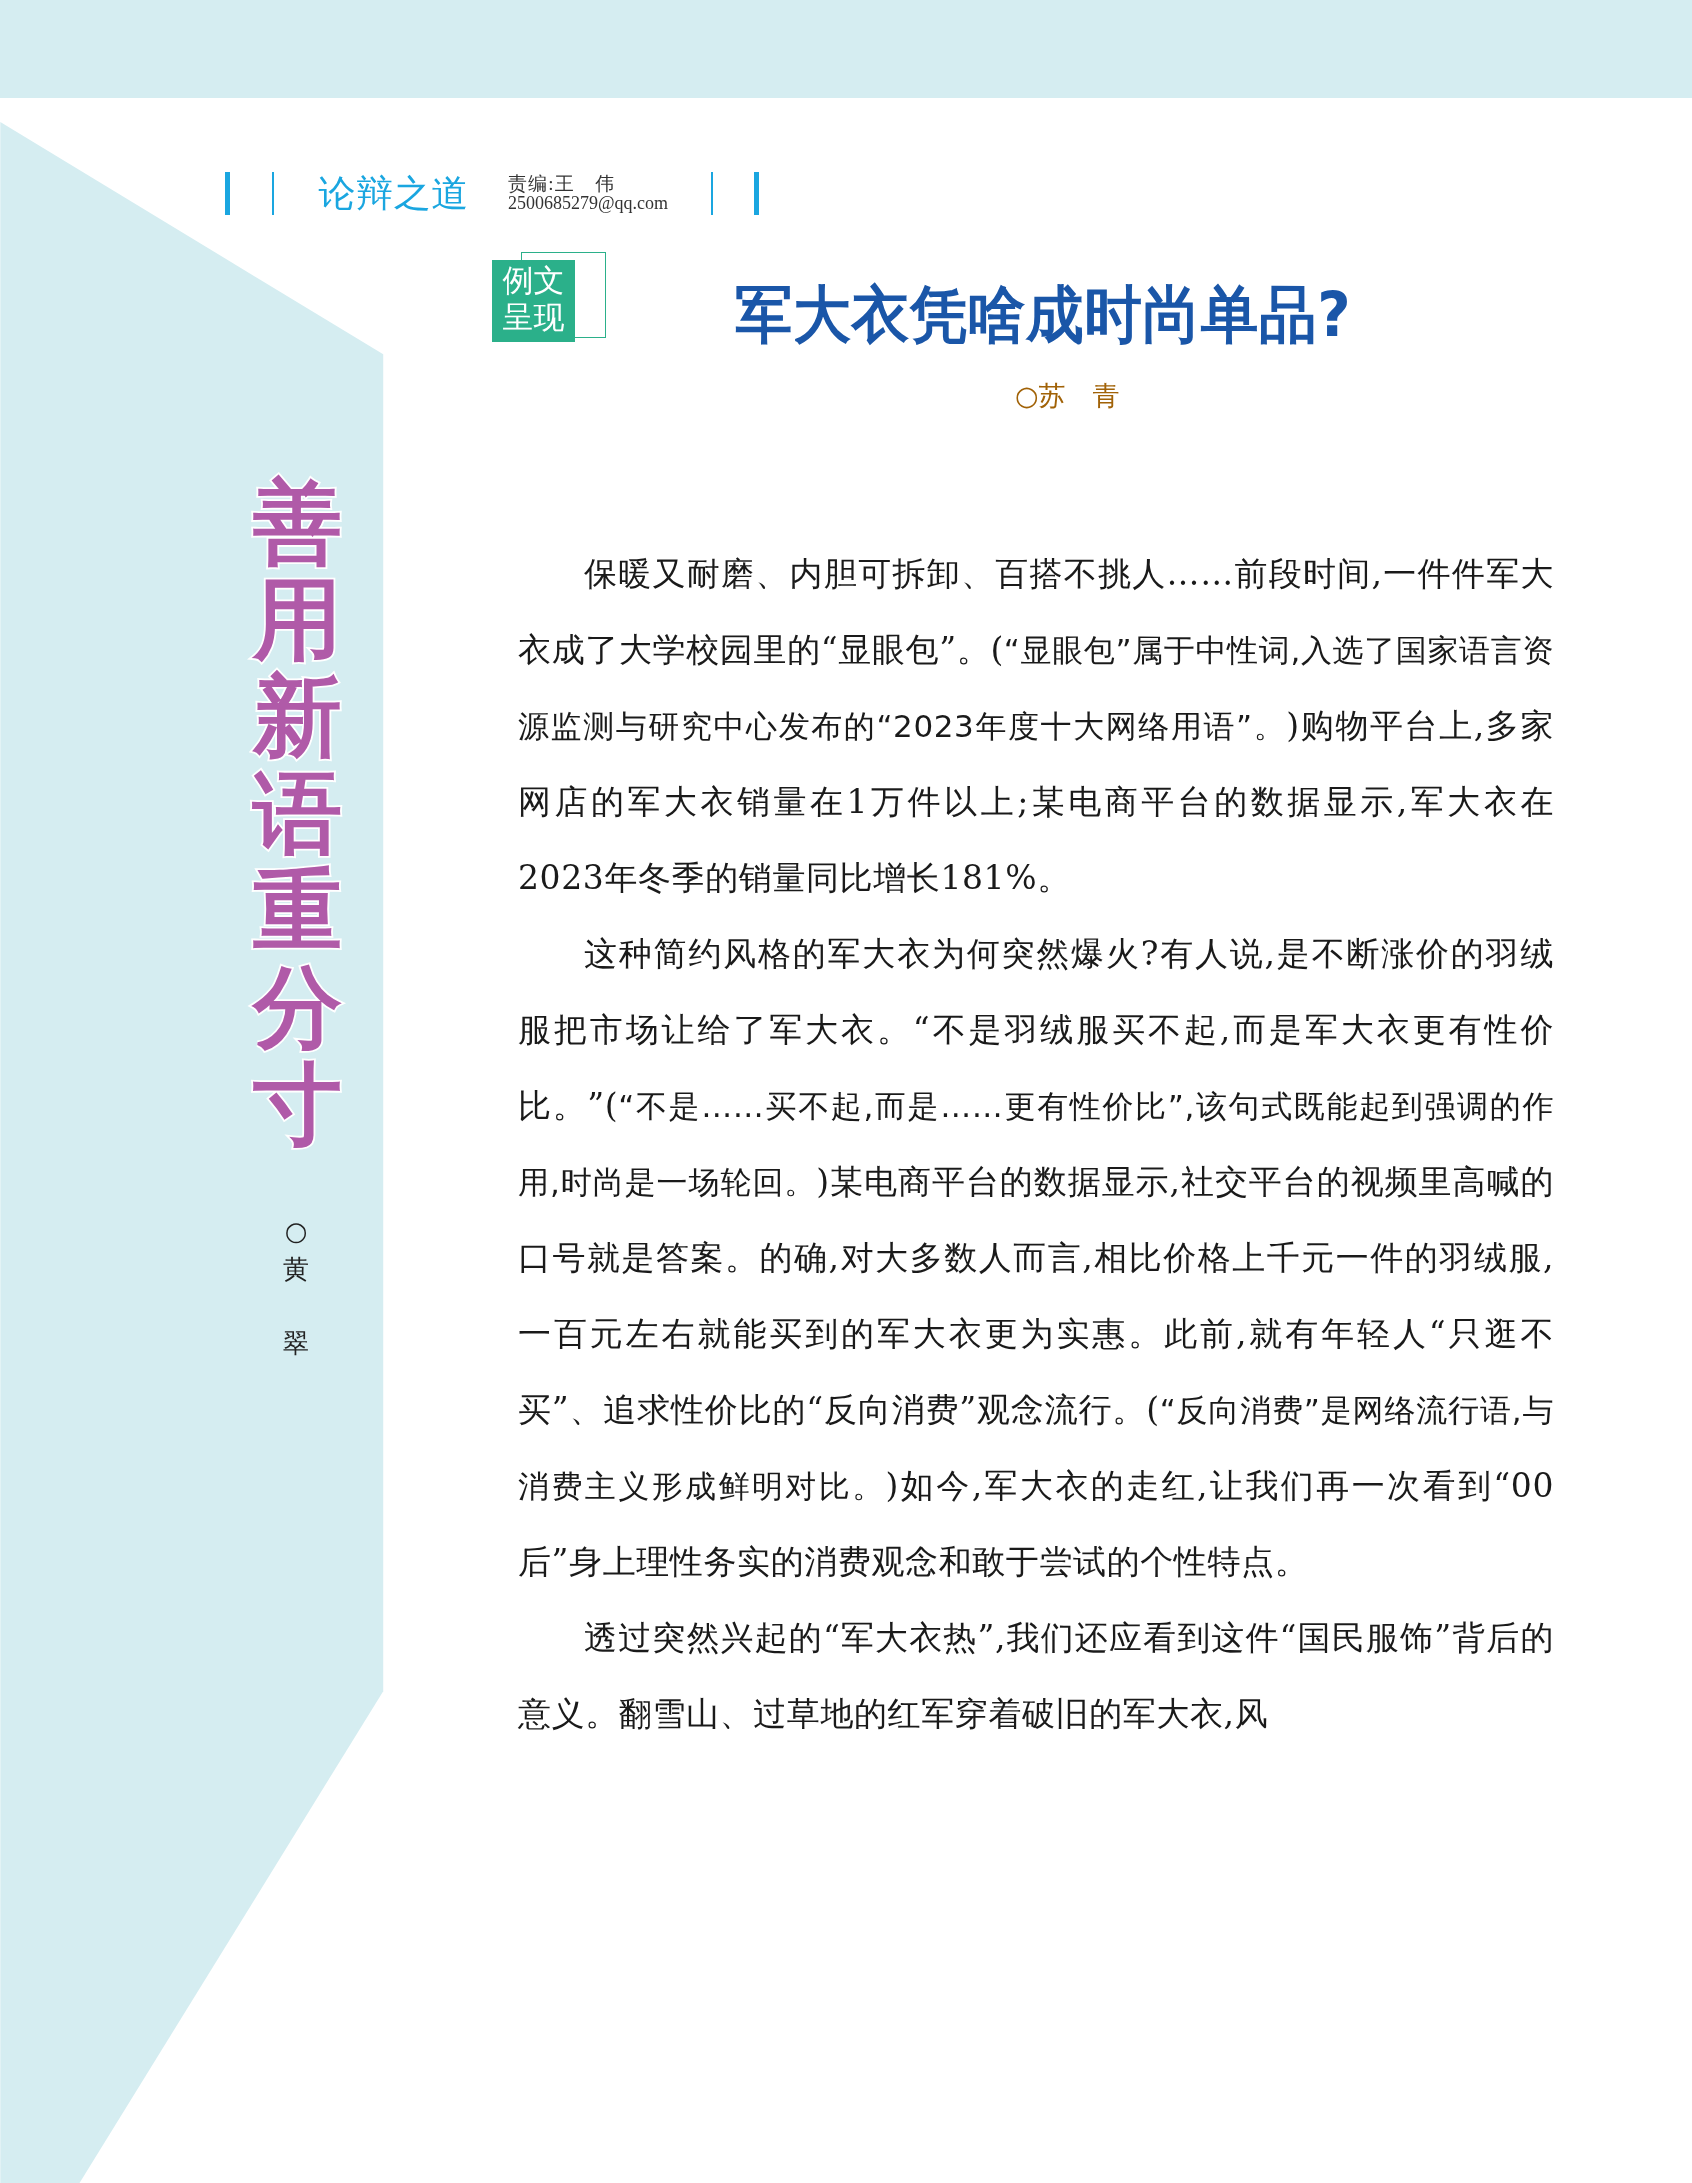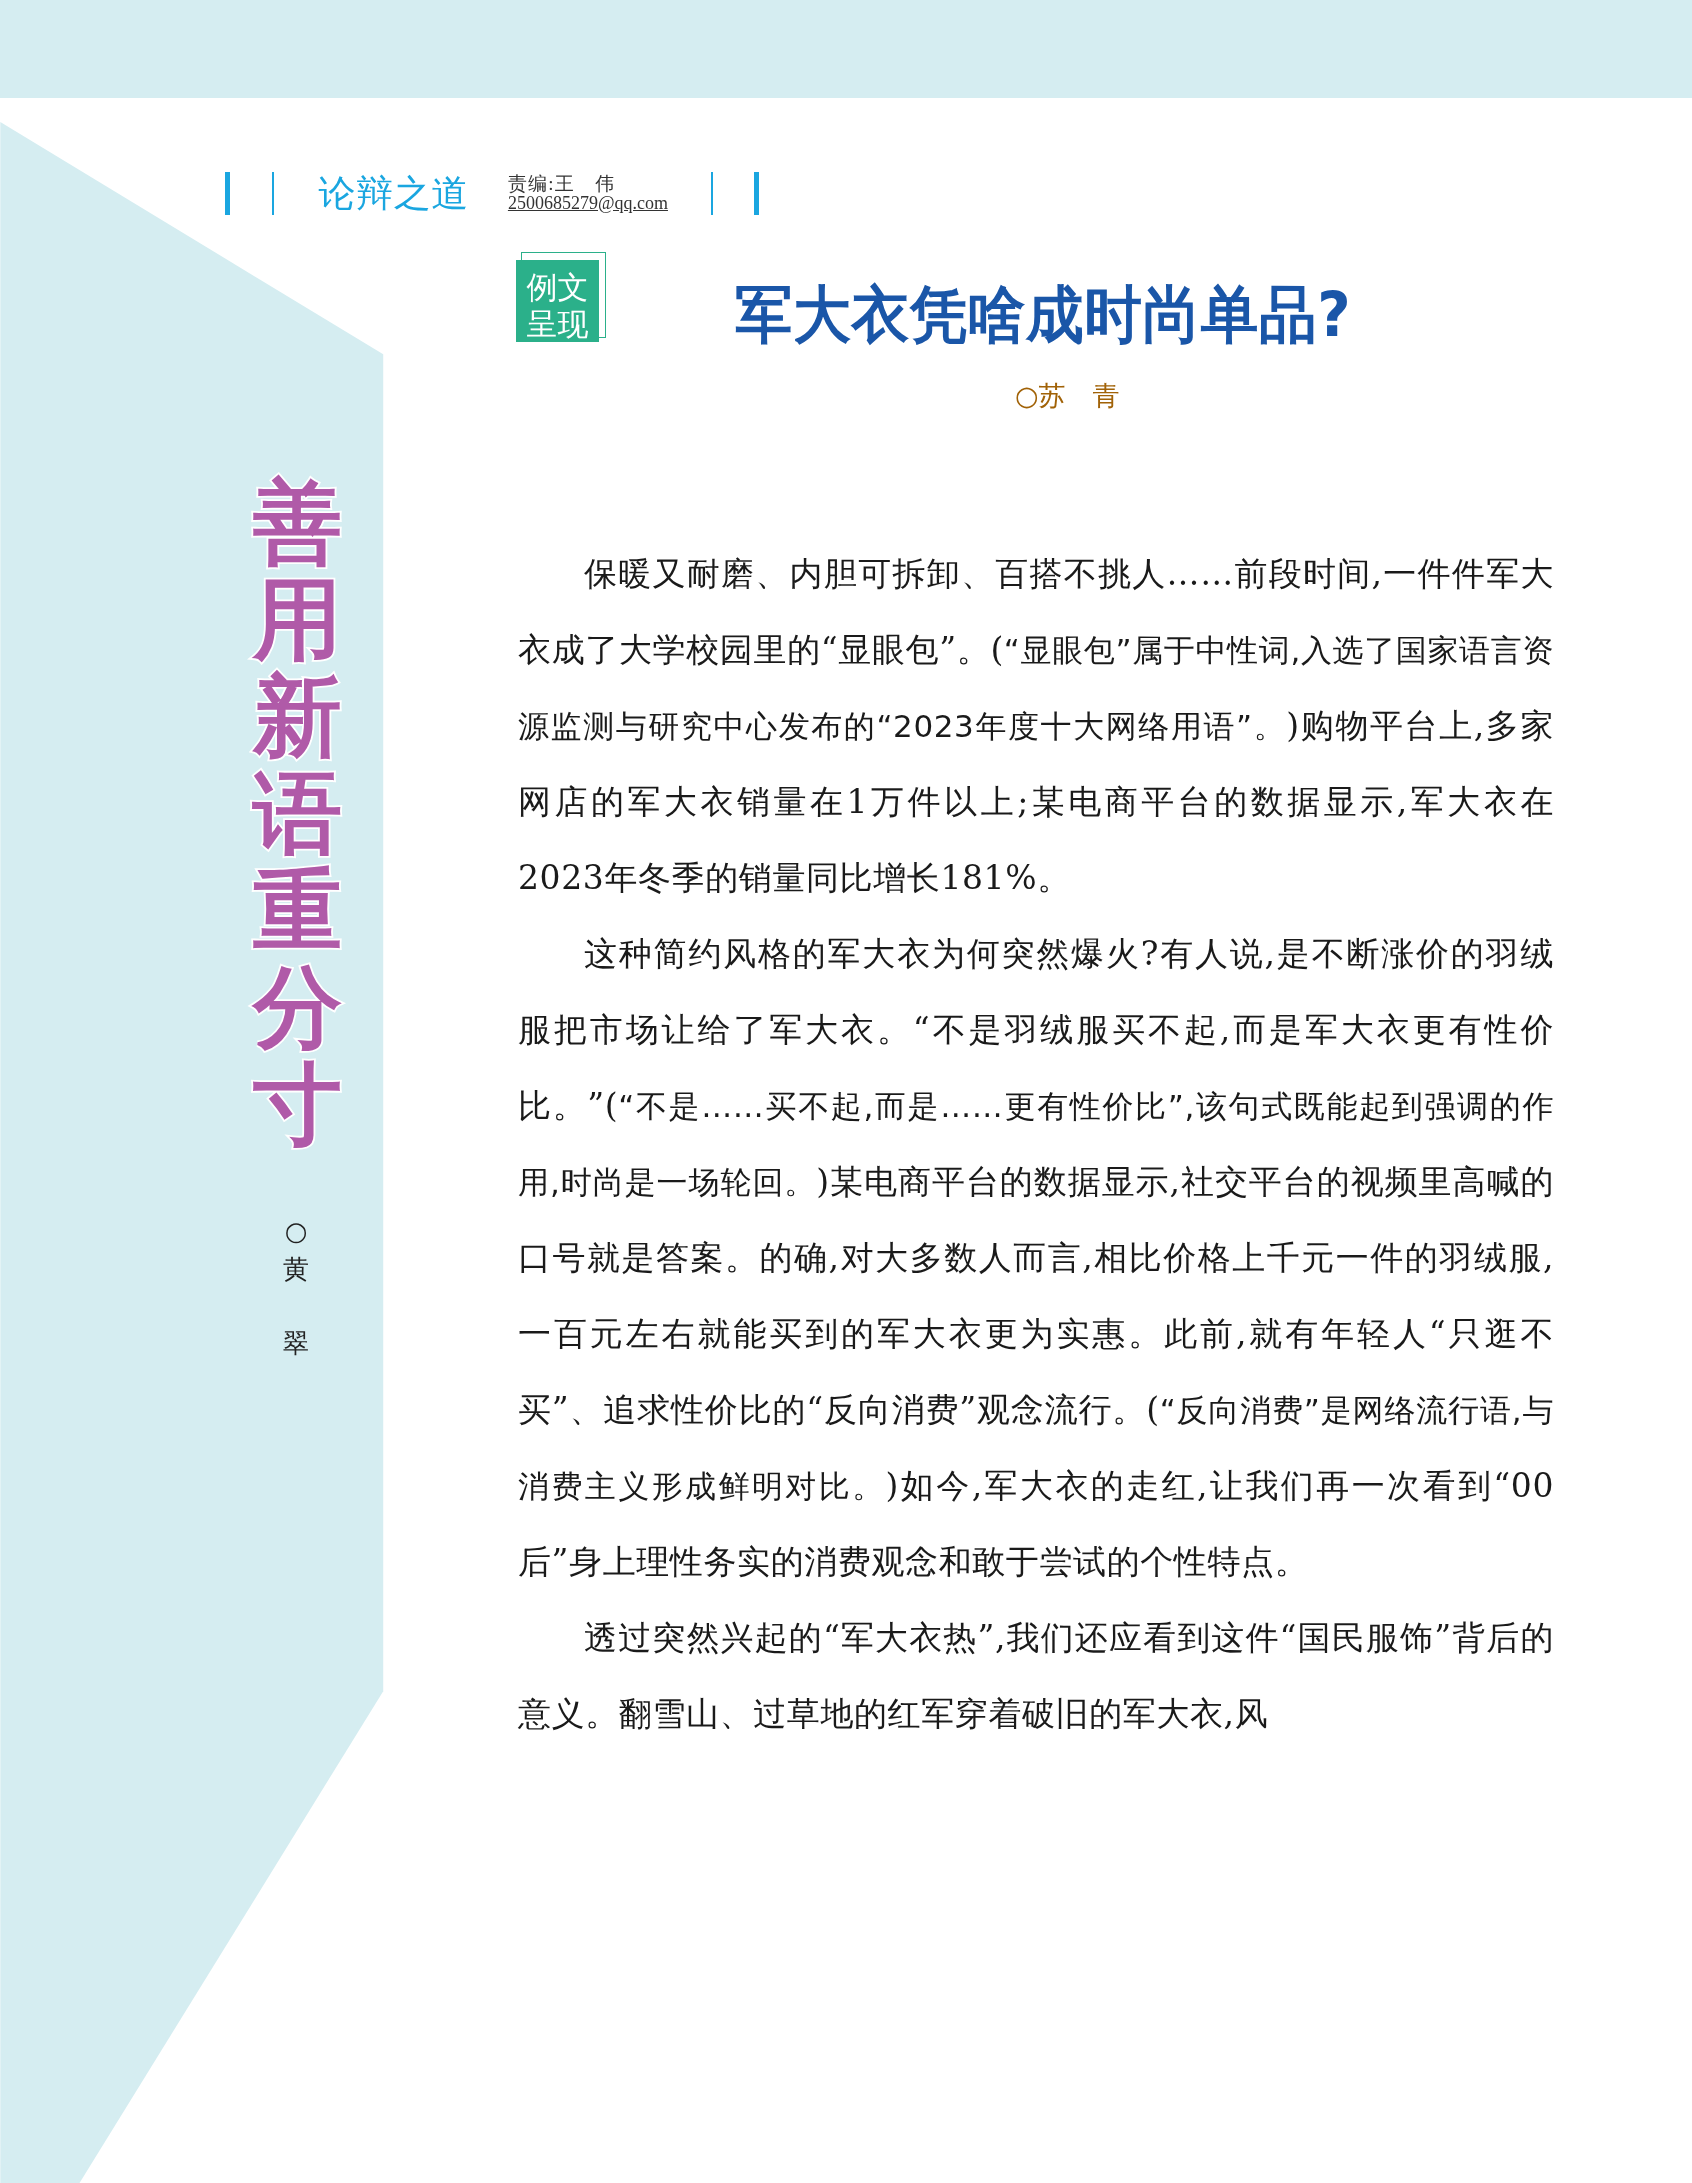--- a/index.html
+++ b/index.html
@@ -6,27 +6,27 @@
   body { width:1693px; height:2183px; position:relative; overflow:hidden; background:#ffffff;
          font-family:"DejaVu Serif", serif; color:#1a1a1a; }
   .top-band { position:absolute; left:0; top:0; width:1693px; height:98px; background:#d5edf1; }
   .side-panel { position:absolute; left:0; top:0; width:1693px; height:2183px; pointer-events:none; }
   .header { position:absolute; left:225px; top:169px; height:48px; display:flex; align-items:center;gap:36px; }
   .bar { width:5.4px; height:43px; background:#1aa6e0; margin-right:6px; }
   .bar.thin { width:1.8px; margin-right:8.3px; }
   .column-name { font-family:"DejaVu Sans", sans-serif; font-size:37px; color:#1aa6e0; letter-spacing:0.6px; line-height:1; }
   .editor { margin-left:3px; font-family:"Liberation Serif", serif; color:#333; line-height:1.05; }
   .editor .e1 { font-size:19px; letter-spacing:1.2px; white-space:pre; }
-  .editor .e2 { font-size:18px; letter-spacing:0;text-decoration:underline; }
+  .editor .e2 { font-size:18px; letter-spacing:0; }
   .bar.right { margin-left:7.1px; margin-right:0; width:1.8px; }
   .bar.right2 { margin-left:4.8px; margin-right:0; width:5.4px; }
 
   .badge-frame { position:absolute; left:521px; top:252px; width:85px; height:86px; border:1.2px solid #2bb08a; box-sizing:border-box; }
-  .badge { position:absolute; left:516px; top:260px; width:83px; height:82px; background:#2bb08a; color:#fff;
-           font-family:Liberation Mono, monospace; font-size:31px; line-height:37px; text-align:center; padding-top:11px; box-sizing:border-box; }
+  .badge { position:absolute; left:492px; top:260px; width:83px; height:82px; background:#2bb08a; color:#fff;
+           font-family:Liberation Sans, sans-serif; font-size:31px; line-height:37px; text-align:center; padding-top:2px; box-sizing:border-box; }
 
   .title { position:absolute; left:735px; top:281px; font-family:"DejaVu Sans", sans-serif; font-size:62px; color:#1a56a8;
            font-weight:bold; letter-spacing:0.6px; line-height:1.1; transform:scaleX(0.93); transform-origin:left center; }
   .byline { position:absolute; left:1015px; top:378px; font-size:27px; color:#a16207; white-space:pre; }
 
   .vtitle { position:absolute; left:247px; top:473px; width:101px; font-family:"DejaVu Serif", serif; font-weight:bold;
             font-size:89px; line-height:97px; color:#b05aa8; text-align:center;
             -webkit-text-stroke:3.6px #ffffff; paint-order:stroke fill; text-shadow:0 0 1.2px #fff; }
   .vauthor { position:absolute; left:278px; top:1212px; width:36px; text-align:center; font-size:26px; line-height:38px; color:#222; }
   .vauthor .gap { height:36px; }

